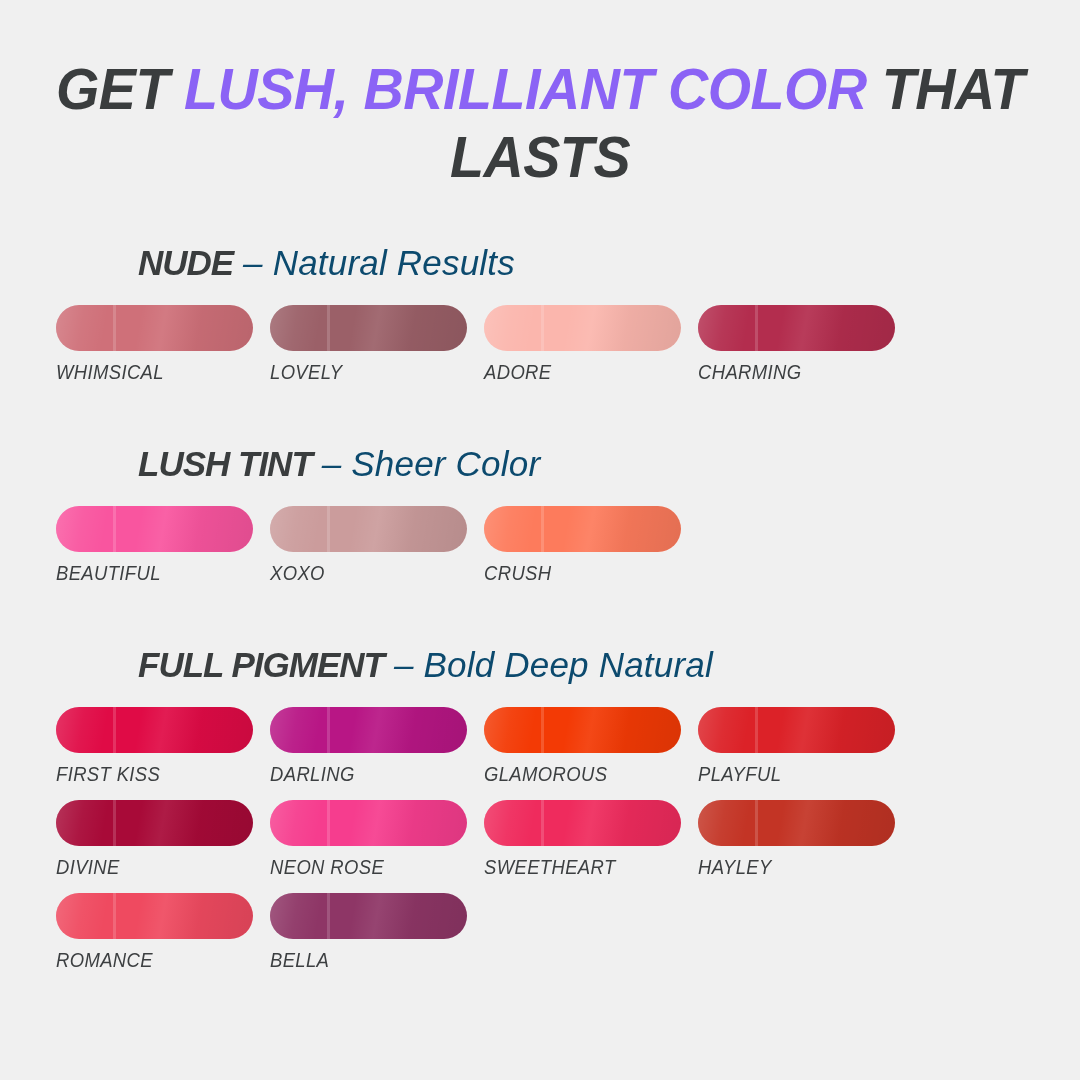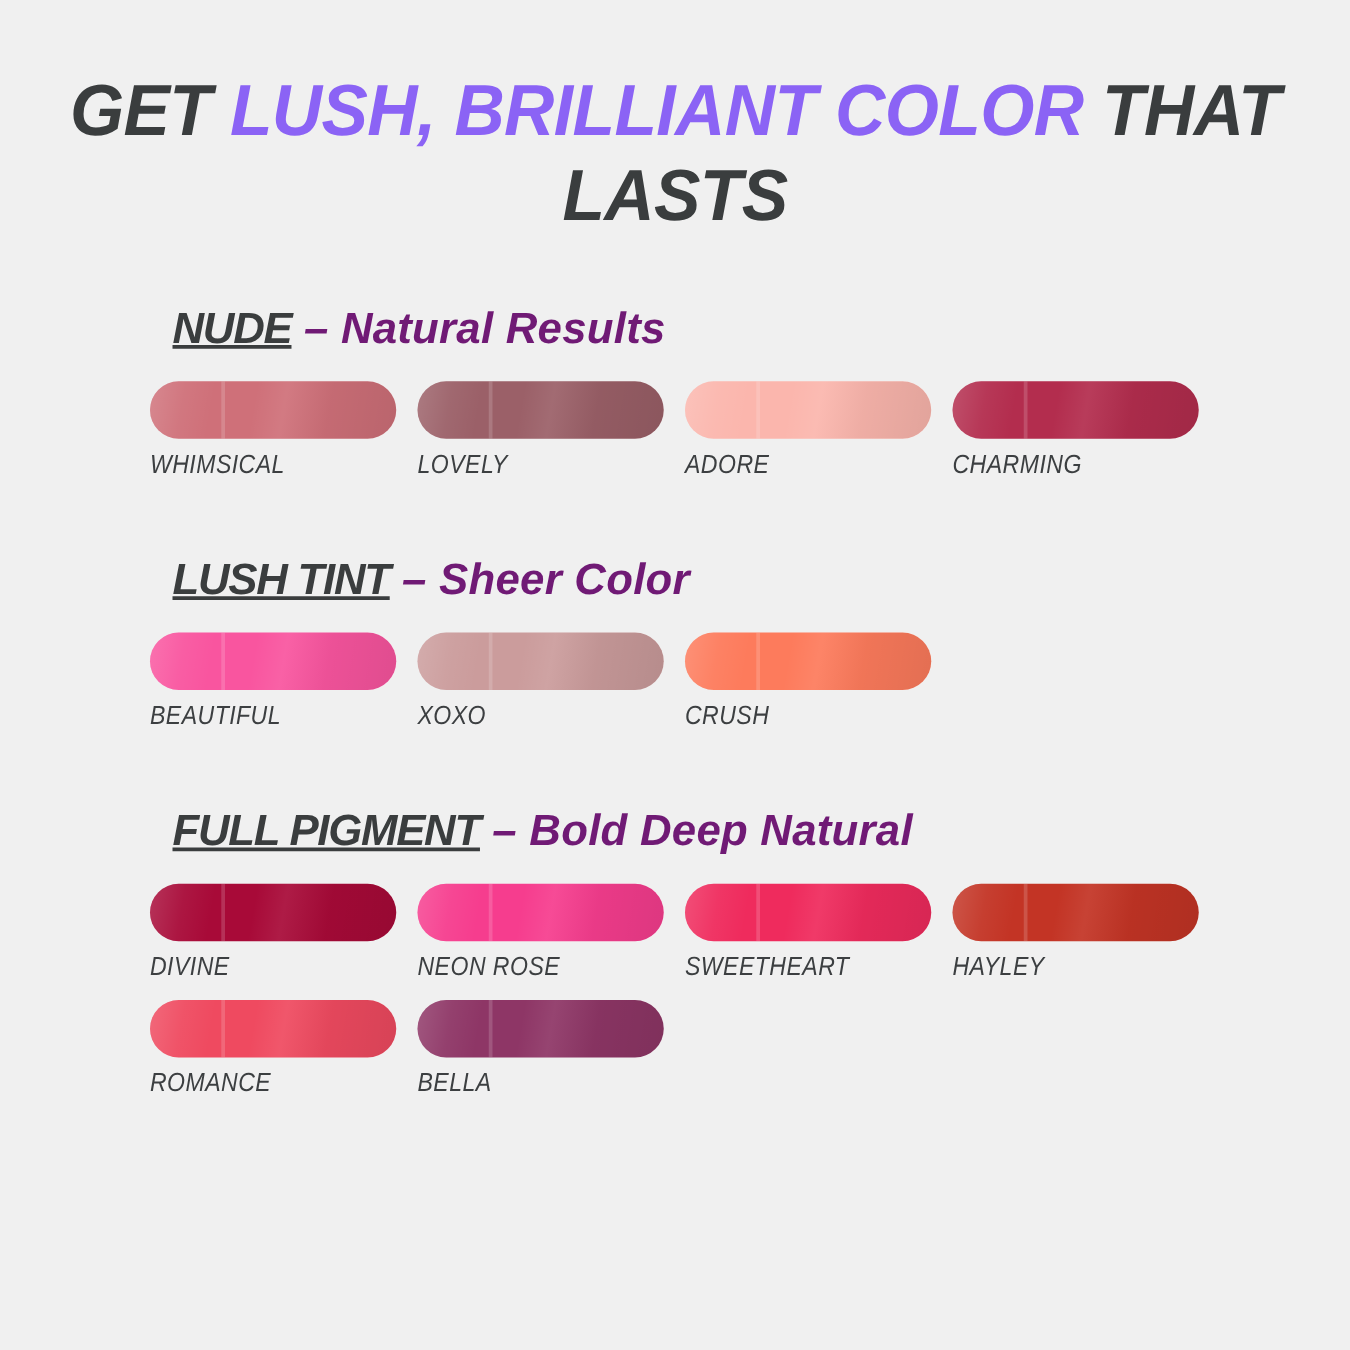--- a/index.html
+++ b/index.html
@@ -47,33 +47,32 @@
     margin-left: 138px;
     font-style: italic;
     font-size: 35px;
     color: #3a3d3e;
     white-space: nowrap;
     letter-spacing: -0.3px;
   }
   .section-title .st-bold {
     font-weight: 800;
     letter-spacing: -1px;
-    text-decoration: underline;
   }
   .section-title .st-light {
-    font-weight: 700;
-    color: #701a75;
+    font-weight: 400;
+    color: #0c4a6e;
     letter-spacing: 0.2px;
   }
 
   
   .rows { margin-top: 22px; }
   .row {
     display: flex;
-    margin-left: 120px;
+    margin-left: 56px;
     margin-bottom: 14px;
   }
   .cell { width: 214px; }
 
   .swatch {
     width: 197px;
     height: 46px;
     border-radius: 23px;
     position: relative;
     overflow: hidden;
@@ -167,20 +166,38 @@
               <div class="swatch-label">CRUSH</div>
             </div>
           </div>
         </div>
       </div>
       <div class="section" style="top: 645px;">
         <div class="section-title"><span class="st-bold">FULL PIGMENT</span><span class="st-light"> – Bold Deep Natural</span></div>
         <div class="rows">
           <div class="row">
             <div class="cell">
+              <div class="swatch" style="background: rgb(224, 11, 70);"></div>
+              <div class="swatch-label">FIRST KISS</div>
+            </div>
+            <div class="cell">
+              <div class="swatch" style="background: rgb(184, 22, 133);"></div>
+              <div class="swatch-label">DARLING</div>
+            </div>
+            <div class="cell">
+              <div class="swatch" style="background: rgb(243, 58, 5);"></div>
+              <div class="swatch-label">GLAMOROUS</div>
+            </div>
+            <div class="cell">
+              <div class="swatch" style="background: rgb(220, 34, 40);"></div>
+              <div class="swatch-label">PLAYFUL</div>
+            </div>
+          </div>
+          <div class="row">
+            <div class="cell">
               <div class="swatch" style="background: rgb(168, 10, 56);"></div>
               <div class="swatch-label">DIVINE</div>
             </div>
             <div class="cell">
               <div class="swatch" style="background: rgb(246, 61, 142);"></div>
               <div class="swatch-label">NEON ROSE</div>
             </div>
             <div class="cell">
               <div class="swatch" style="background: rgb(239, 43, 93);"></div>
               <div class="swatch-label">SWEETHEART</div>

